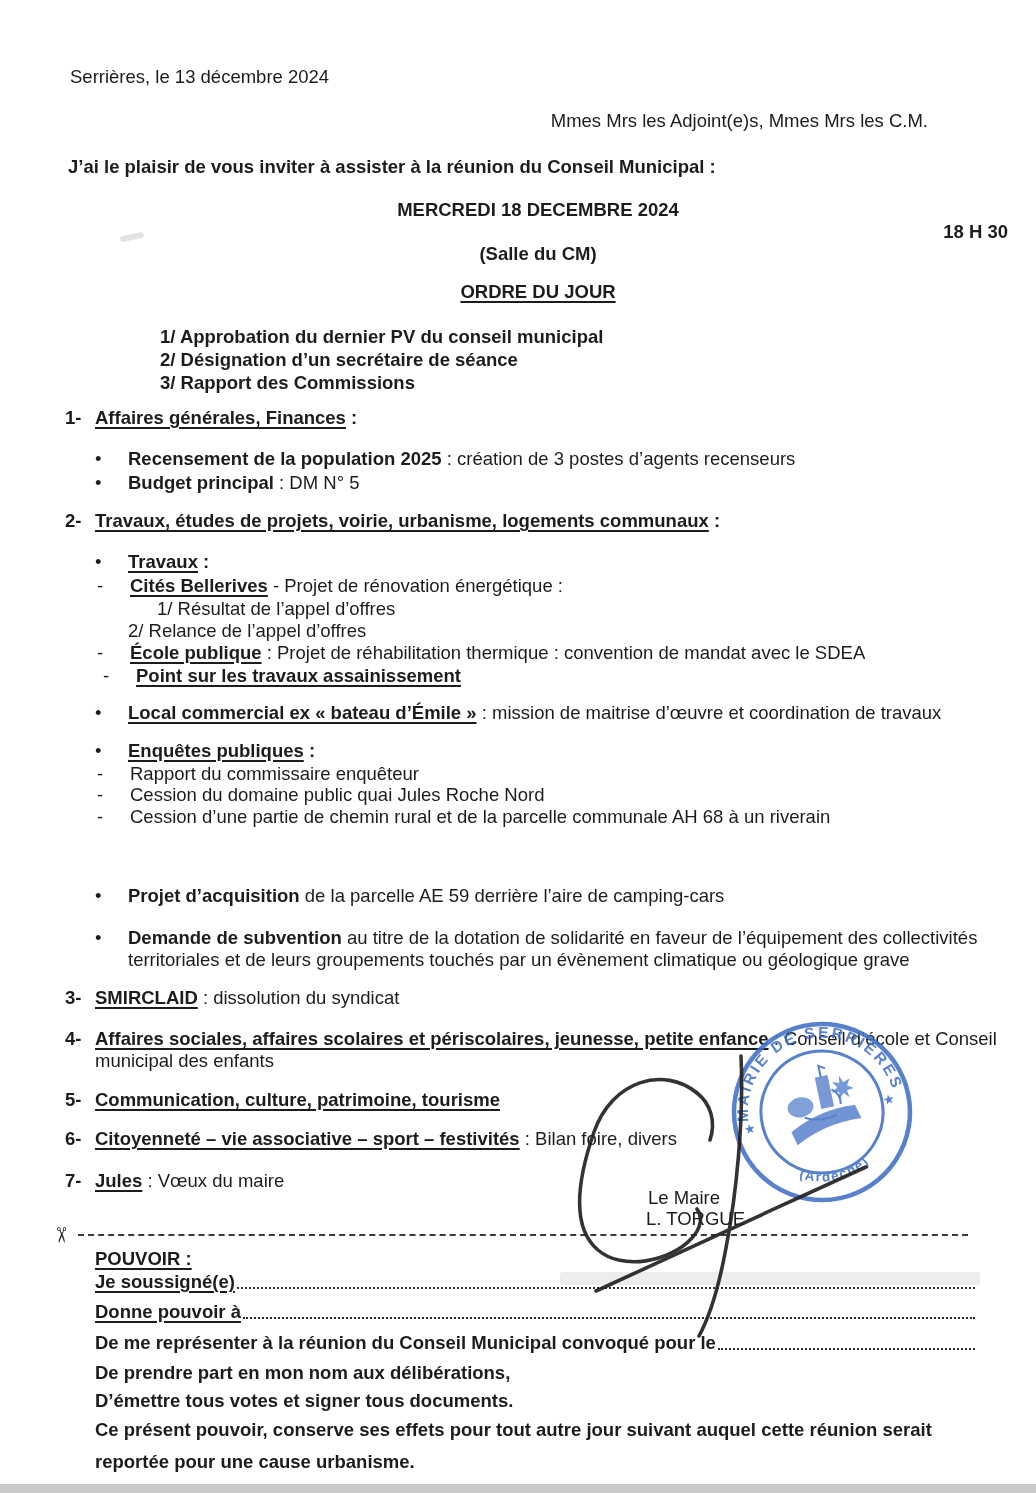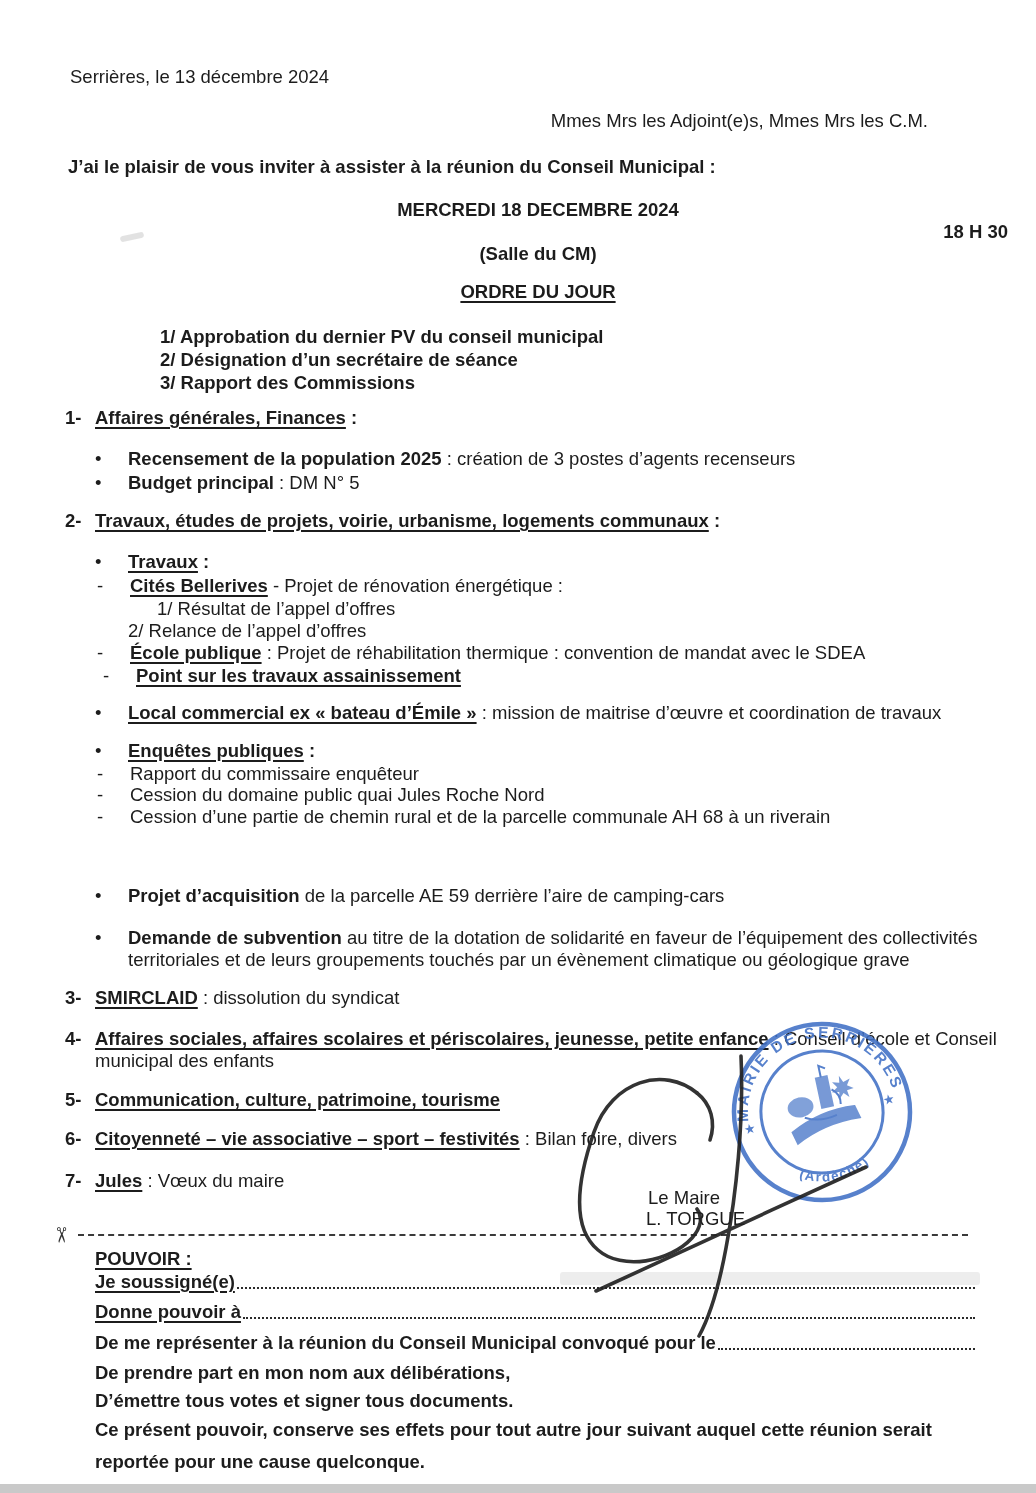--- a/index.html
+++ b/index.html
@@ -127,21 +127,21 @@
     <span class="bu">Donne pouvoir à </span>
       <span class="dots"></span>
   </div>
   <div class="row flexline" style="top:1332px;left:95px;width:880px;">
     <span class="b">De me représenter à la réunion du Conseil Municipal convoqué pour le </span>
       <span class="dots"></span>
   </div>
   <div class="row b" style="top:1362px;left:95px;">De prendre part en mon nom aux délibérations,</div>
   <div class="row b" style="top:1390px;left:95px;">D’émettre tous votes et signer tous documents.</div>
   <div class="row b" style="top:1419px;left:95px;">Ce présent pouvoir, conserve ses effets pour tout autre jour suivant auquel cette réunion serait</div>
-  <div class="row b" style="top:1451px;left:95px;">reportée pour une cause quelconque.</div>
+  <div class="row b" style="top:1451px;left:95px;">reportée pour une cause urbanisme.</div>
 
   <div class="smudge" style="left:560px;top:1272px;width:420px;height:13px;"></div>
   <div class="smudge" style="left:120px;top:234px;width:24px;height:6px;transform:rotate(-12deg);background:rgba(150,150,150,0.28);"></div>
 
   <svg class="overlay" width="1036" height="1493" viewBox="0 0 1036 1493">
     <g transform="rotate(-12 822 1112)" stroke="#4070c6" fill="none" opacity="0.88">
       <circle cx="822" cy="1112" r="88" stroke-width="4.5"></circle>
       <circle cx="822" cy="1112" r="61" stroke-width="3"></circle>
       <path id="arcTop" d="M 752.5 1137 A 74 74 0 1 1 891.5 1137" stroke="none"></path>
       <path id="arcBot" d="M 780.7 1168 A 70 70 0 0 0 863.3 1168" stroke="none"></path>

